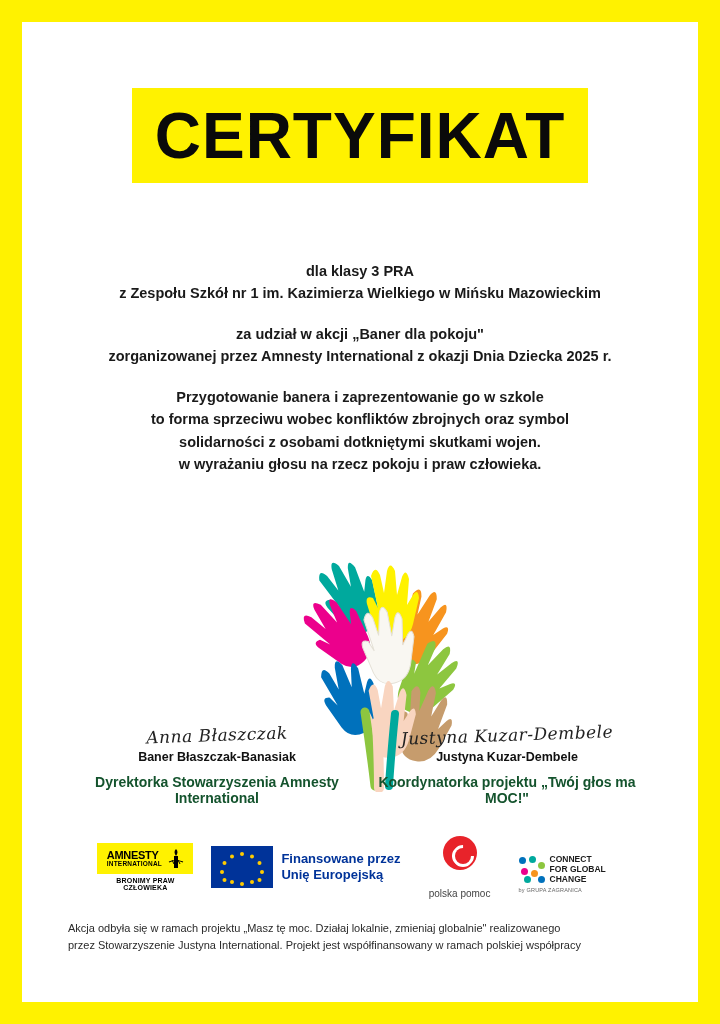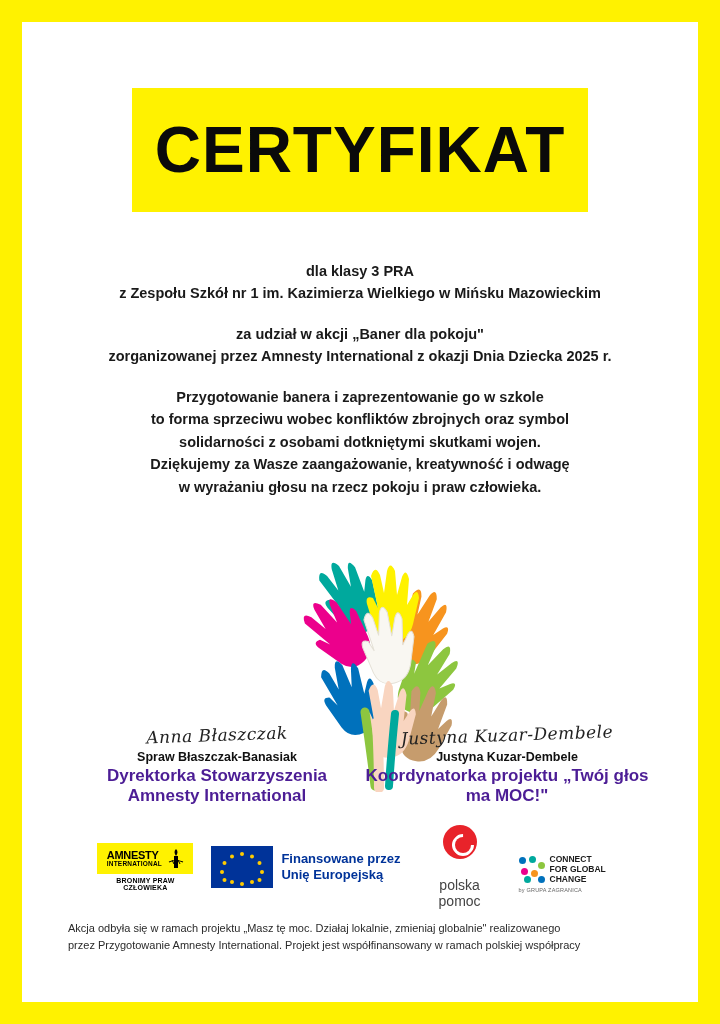--- a/index.html
+++ b/index.html
@@ -37,21 +37,21 @@
     height: 980px;
     background: #ffffff;
     box-sizing: border-box;
     padding: 0;
   }
   .title-band {
     position: absolute;
     left: 110px;
     top: 66px;
     width: 456px;
-    height: 124px;
+    height: 95px;
     background: #fff200;
     display: flex;
     align-items: center;
     justify-content: center;
   }
   .title-band .title-text {
     font-family: "Liberation Sans", sans-serif;
     font-weight: bold;
     font-size: 64px;
     letter-spacing: 1px;
@@ -111,24 +111,24 @@
     white-space: nowrap;
     transform: rotate(-2deg);
   }
   .sig-name {
     font-size: 12.5px;
     font-weight: bold;
     color: #111;
     margin-top: 2px;
   }
   .sig-role {
-    font-size: 17px;
-    font-weight: bold;
-    color: #4c1d95;
-    margin-top: 2px;
+    font-size: 14px;
+    font-weight: bold;
+    color: #14532d;
+    margin-top: 10px;
   }
 
   
   .logos {
     position: absolute;
     left: 40px;
     top: 810px;
     width: 596px;
     height: 70px;
     display: flex;
@@ -212,21 +212,21 @@
     content: "";
     position: absolute;
     left: 9px; top: 9px;
     width: 16px; height: 16px;
     border: 3px solid #ffffff;
     border-top-color: transparent;
     border-radius: 50%;
     transform: rotate(45deg);
   }
   .pp-text {
-    font-size: 14px;
+    font-size: 10px;
     color: #444;
     margin-top: 18px;
   }
   .logo-cgc {
     text-align: left;
     width: 104px;
   }
   .cgc-row {
     display: flex;
     align-items: center;
@@ -291,21 +291,20 @@
 
       <div class="para">
         <span class="line">za udział w akcji „Baner dla pokoju"</span>
         <span class="line">zorganizowanej przez Amnesty International z okazji Dnia Dziecka 2025 r.</span>
       </div>
 
       <div class="para last">
         <span class="line">Przygotowanie banera i zaprezentowanie go w szkole</span>
         <span class="line">to forma sprzeciwu wobec konfliktów zbrojnych oraz symbol</span>
         <span class="line">solidarności z osobami dotkniętymi skutkami wojen.</span>
-        <span class="line">Dziękujemy za Wasze zaangażowanie, kreatywność i odwagę</span>
         <span class="line">w wyrażaniu głosu na rzecz pokoju i praw człowieka.</span>
       </div>
     </div>
 
     <div class="hands">
       <svg width="210" height="230" viewBox="0 0 210 230" xmlns="http://www.w3.org/2000/svg">
 
         <g transform="translate(20,18) rotate(-25)">
           <path d="M20,10 q4,-12 9,-1 l4,18 3,-22 q3,-11 8,0 l2,24 5,-18 q4,-10 7,2 l-2,26 6,-10 q5,-7 6,3 l-6,26 q-4,16 -18,18 q-15,2 -20,-12 l-8,-26 q-2,-9 6,-6 l5,10 z" fill="#00a99d"></path>
         </g>
@@ -344,21 +343,21 @@
 
         <path d="M88,150 q6,40 10,74" stroke="#8dc63f" stroke-width="9" fill="none" stroke-linecap="round"></path>
         <path d="M118,152 q-4,40 -6,72" stroke="#00a99d" stroke-width="8" fill="none" stroke-linecap="round"></path>
         <path d="M100,160 q2,38 2,66" stroke="#f9d5c0" stroke-width="10" fill="none" stroke-linecap="round"></path>
       </svg>
     </div>
 
     <div class="signatures">
       <div class="sig-col left">
         <div class="sig-script">Anna Błaszczak</div>
-        <div class="sig-name">Spraw Błaszczak-Banasiak</div>
+        <div class="sig-name">Baner Błaszczak-Banasiak</div>
         <div class="sig-role">Dyrektorka Stowarzyszenia Amnesty International</div>
       </div>
       <div class="sig-col right">
         <div class="sig-script">Justyna Kuzar-Dembele</div>
         <div class="sig-name">Justyna Kuzar-Dembele</div>
         <div class="sig-role">Koordynatorka projektu „Twój głos ma MOC!"</div>
       </div>
     </div>
 
     <div class="logos">
@@ -429,17 +428,17 @@
             <span style="display:block">CHANGE</span>
           </span>
         </div>
         <div class="cgc-sub">by GRUPA ZAGRANICA</div>
       </div>
 
     </div>
 
     <div class="footer">
       <span class="fline">Akcja odbyła się w ramach projektu „Masz tę moc. Działaj lokalnie, zmieniaj globalnie" realizowanego</span>
-      <span class="fline">przez Przygotowanie Amnesty International. Projekt jest współfinansowany w ramach polskiej współpracy</span>
+      <span class="fline">przez Stowarzyszenie Justyna International. Projekt jest współfinansowany w ramach polskiej współpracy</span>
     </div>
 
   </div>
 </div>
 
 </body></html>

